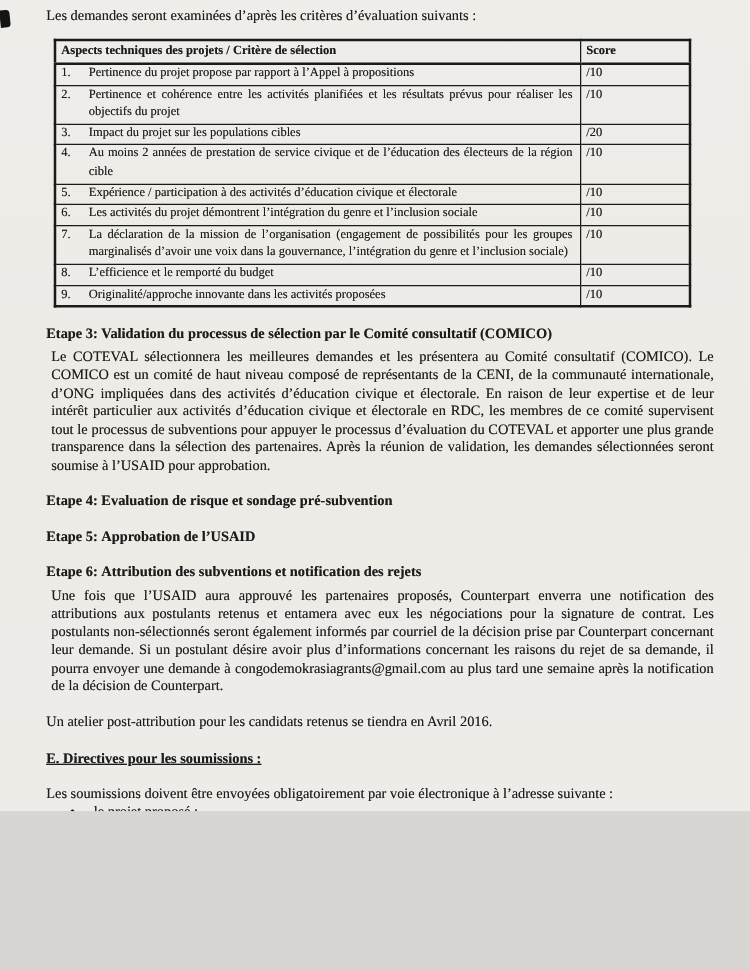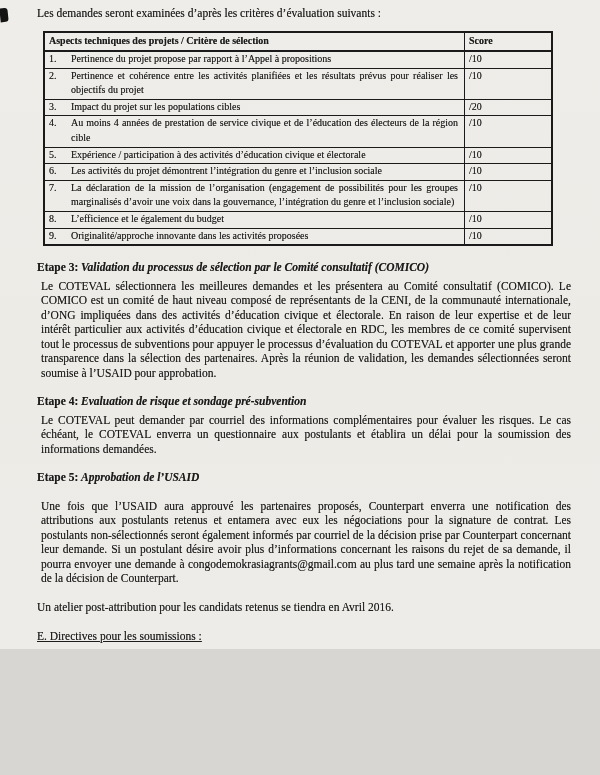--- a/index.html
+++ b/index.html
@@ -83,29 +83,29 @@
   th.score-head, td.score-cell {
     width: 78px;
   }
   td.crit-cell { padding-left: 6px; }
   .crit-line { display: flex; }
   .crit-num { flex: 0 0 22px; }
   .crit-text { flex: 1 1 auto; text-align: justify; padding-right: 2px; }
   .section { margin-top: 14px; }
   .section-heading { margin: 0; }
   .etape-label { font-weight: bold; text-align: right; }
-  .etape-title { font-weight: bold; font-style: italic; }
+  .etape-title { font-weight: bold; }
   .section-body {
     margin: 4px;
     text-align: justify;
   }
   .workshop-note { margin: 14px 0 12px 0; }
   .directives-heading {
     margin: 15px 0 0 0;
-    font-weight: normal;
+    font-weight: bold;
     text-decoration: underline;
   }
   .submission-line { margin: 0; }
   .submission-block { margin-top: 13px; }
   ul.attachments {
     margin: 1px 0 0 0;
     padding: 0;
     list-style: none;
   }
   ul.attachments li {
@@ -163,21 +163,21 @@
                 <span class="crit-num">3.</span>
                 <span class="crit-text">Impact du projet sur les populations cibles</span>
               </div>
             </td>
           <td class="score-cell">/20</td>
         </tr>
         <tr>
           <td class="crit-cell">
               <div class="crit-line">
                 <span class="crit-num">4.</span>
-                <span class="crit-text">Au moins 4 années de prestation de service civique et de l’éducation des électeurs de la région cible</span>
+                <span class="crit-text">Au moins 2 années de prestation de service civique et de l’éducation des électeurs de la région cible</span>
               </div>
             </td>
           <td class="score-cell">/10</td>
         </tr>
         <tr>
           <td class="crit-cell">
               <div class="crit-line">
                 <span class="crit-num">5.</span>
                 <span class="crit-text">Expérience / participation à des activités d’éducation civique et électorale</span>
               </div>
@@ -199,21 +199,21 @@
                 <span class="crit-num">7.</span>
                 <span class="crit-text">La déclaration de la mission de l’organisation (engagement de possibilités pour les groupes marginalisés d’avoir une voix dans la gouvernance, l’intégration du genre et l’inclusion sociale)</span>
               </div>
             </td>
           <td class="score-cell">/10</td>
         </tr>
         <tr>
           <td class="crit-cell">
               <div class="crit-line">
                 <span class="crit-num">8.</span>
-                <span class="crit-text">L’efficience et le également du budget</span>
+                <span class="crit-text">L’efficience et le remporté du budget</span>
               </div>
             </td>
           <td class="score-cell">/10</td>
         </tr>
         <tr>
           <td class="crit-cell">
               <div class="crit-line">
                 <span class="crit-num">9.</span>
                 <span class="crit-text">Originalité/approche innovante dans les activités proposées</span>
               </div>
@@ -223,36 +223,37 @@
       </tbody>
     </table>
 
     <div class="section">
       <p class="section-heading"><span class="etape-label">Etape 3:</span> <span class="etape-title">Validation du processus de sélection par le Comité consultatif (COMICO)</span></p>
       <p class="section-body">Le COTEVAL sélectionnera les meilleures demandes et les présentera au Comité consultatif (COMICO). Le COMICO est un comité de haut niveau composé de représentants de la CENI, de la communauté internationale, d’ONG impliquées dans des activités d’éducation civique et électorale. En raison de leur expertise et de leur intérêt particulier aux activités d’éducation civique et électorale en RDC, les membres de ce comité supervisent tout le processus de subventions pour appuyer le processus d’évaluation du COTEVAL et apporter une plus grande transparence dans la sélection des partenaires. Après la réunion de validation, les demandes sélectionnées seront soumise à l’USAID pour approbation.</p>
     </div>
 
     <div class="section">
       <p class="section-heading"><span class="etape-label">Etape 4:</span> <span class="etape-title">Evaluation de risque et sondage pré-subvention</span></p>
-      <p class="section-body">Le COTEVAL peut demander par courriel des informations complémentaires pour évaluer les risques. Le cas échéant, le COTEVAL enverra un questionnaire aux postulants et établira un délai pour la soumission des informations demandées.</p>
     </div>
 
     <div class="section">
       <p class="section-heading"><span class="etape-label">Etape 5:</span> <span class="etape-title">Approbation de l’USAID</span></p>
     </div>
 
     <div class="section">
+      <p class="section-heading"><span class="etape-label">Etape 6:</span> <span class="etape-title">Attribution des subventions et notification des rejets</span></p>
       <p class="section-body">Une fois que l’USAID aura approuvé les partenaires proposés, Counterpart enverra une notification des attributions aux postulants retenus et entamera avec eux les négociations pour la signature de contrat. Les postulants non-sélectionnés seront également informés par courriel de la décision prise par Counterpart concernant leur demande. Si un postulant désire avoir plus d’informations concernant les raisons du rejet de sa demande, il pourra envoyer une demande à congodemokrasiagrants@gmail.com au plus tard une semaine après la notification de la décision de Counterpart.</p>
     </div>
 
     <p class="workshop-note">Un atelier post-attribution pour les candidats retenus se tiendra en Avril 2016.</p>
 
     <p class="directives-heading">E. Directives pour les soumissions :</p>
 
     <div class="submission-block">
+      <p class="submission-line">Les soumissions doivent être envoyées obligatoirement par voie électronique à l’adresse suivante :</p>
       <ul class="attachments">
         <li><span class="bullet-dot">•</span><span>le projet proposé ;</span></li>
 
       </ul>
     </div>
 
   </div>
 </div>
 
 </body></html>

